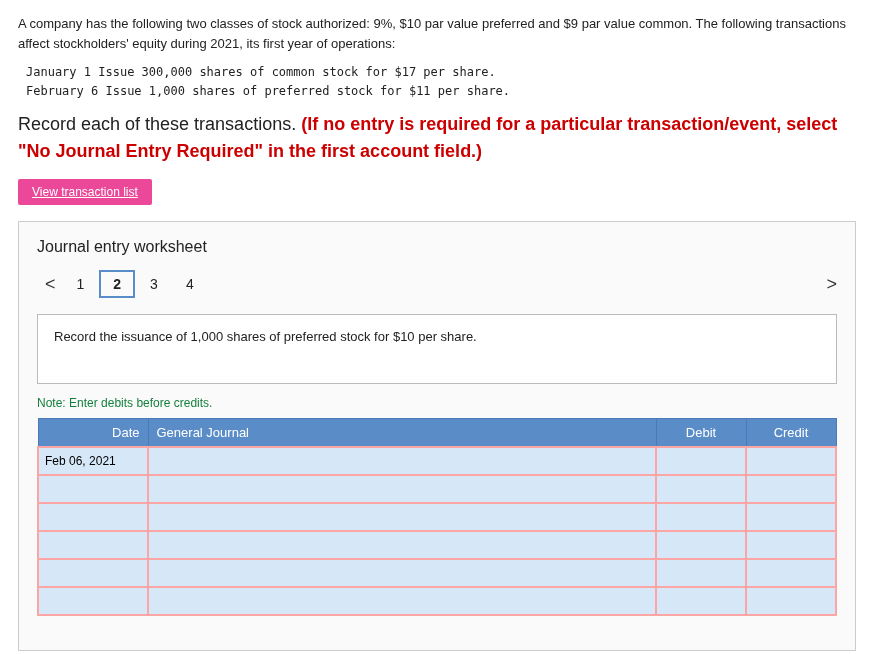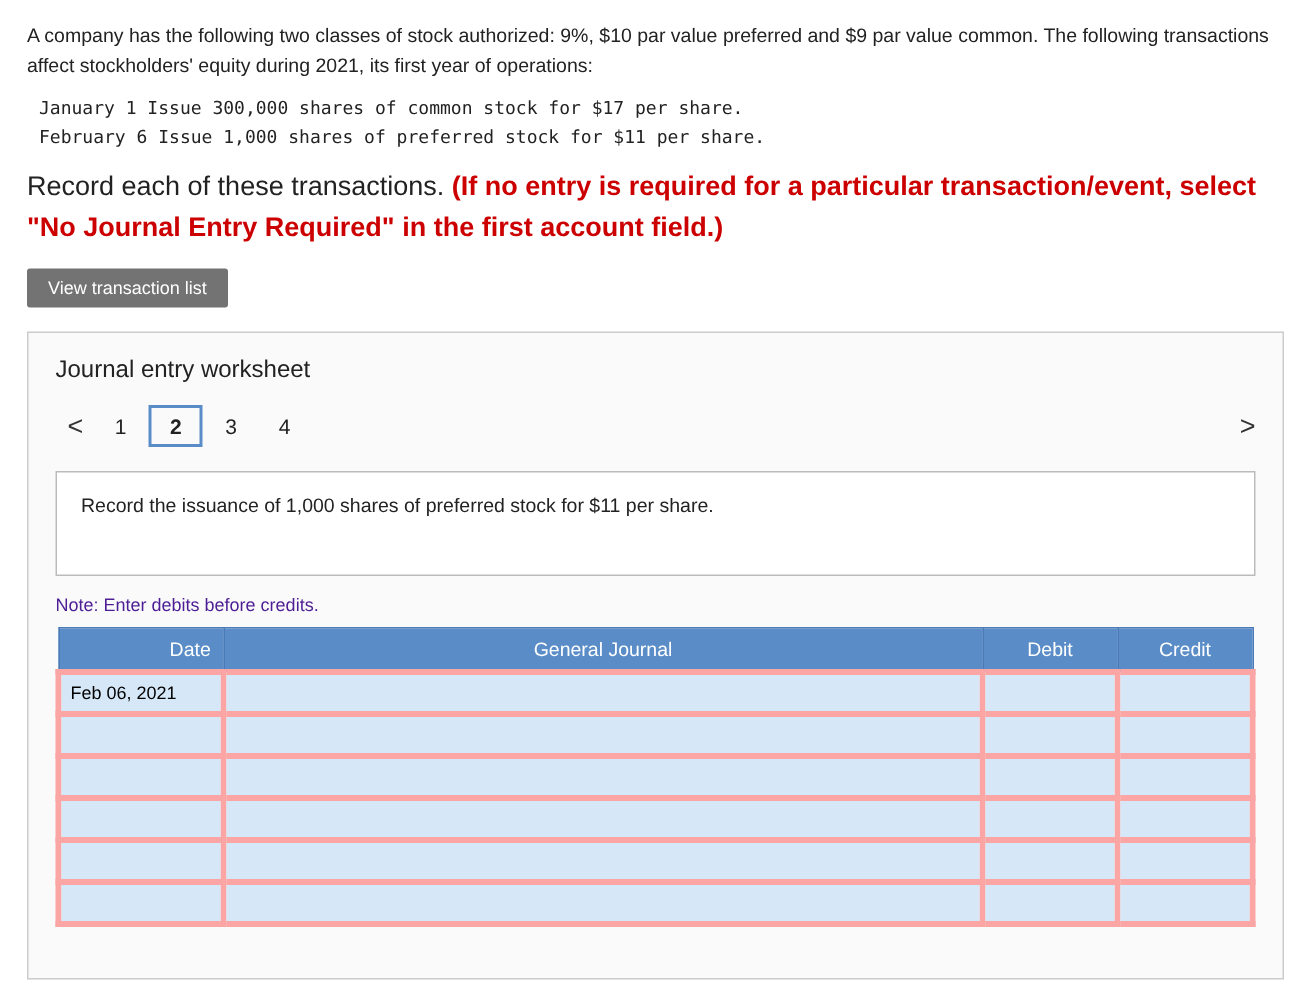--- a/index.html
+++ b/index.html
@@ -26,28 +26,29 @@
     }
     .instruction {
       font-size: 18px;
       line-height: 1.5;
       margin-bottom: 14px;
     }
     .instruction b {
       color: #c00;
     }
     .view-transaction-btn {
-      background: #737373;
+      background: #ec4899;
       color: #fff;
       border: none;
       padding: 6px 14px;
       font-size: 12px;
       cursor: pointer;
       margin-bottom: 16px;
       border-radius: 2px;
+      text-decoration: underline;
     }
     .worksheet-container {
       border: 1px solid #ccc;
       padding: 16px 18px 18px 18px;
       background: #fafafa;
     }
     .worksheet-title {
       font-size: 16px;
       font-weight: normal;
       margin-bottom: 14px;
@@ -85,21 +86,21 @@
     .description-box {
       border: 1px solid #bbb;
       padding: 14px 16px;
       background: #fff;
       font-size: 13px;
       margin-bottom: 12px;
       min-height: 70px;
     }
     .note-text {
       font-size: 12px;
-      color: #4c1d95;
+      color: #15803d;
       margin-bottom: 8px;
     }
     table.journal-table {
       width: 100%;
       border-collapse: collapse;
       margin-bottom: 16px;
     }
     table.journal-table thead tr th {
       background: #5a8dc8;
       color: #fff;
@@ -107,28 +108,28 @@
       padding: 6px 8px;
       font-size: 13px;
       font-weight: normal;
       border: 1px solid #4a7ab8;
     }
     table.journal-table thead tr th:first-child {
       text-align: right;
       width: 110px;
     }
     table.journal-table thead tr th:nth-child(2) {
-      text-align: center;
+      text-align: left;
     }
     table.journal-table thead tr th:nth-child(3),
     table.journal-table thead tr th:nth-child(4) {
       width: 90px;
     }
     table.journal-table tbody tr td {
-      border: 4px solid #fca5a5;
+      border: 2px solid #fca5a5;
       padding: 0;
       height: 28px;
     }
     table.journal-table tbody tr td input {
       width: 100%;
       height: 100%;
       border: none;
       outline: none;
       background: #d6e8f8;
       padding: 2px 6px;
@@ -165,21 +166,21 @@
 
   <div class="tabs-row">
     <span class="tab-arrow">&lt;</span>
     <div class="tab-item">1</div>
     <div class="tab-item active">2</div>
     <div class="tab-item">3</div>
     <div class="tab-item">4</div>
     <span class="tab-arrow-right">&gt;</span>
   </div>
 
-  <div class="description-box">Record the issuance of 1,000 shares of preferred stock for $11 per share.</div>
+  <div class="description-box">Record the issuance of 1,000 shares of preferred stock for $10 per share.</div>
 
   <div class="note-text">Note: Enter debits before credits.</div>
 
   <table class="journal-table">
     <thead>
       <tr>
         <th>Date</th>
         <th>General Journal</th>
         <th>Debit</th>
         <th>Credit</th>

